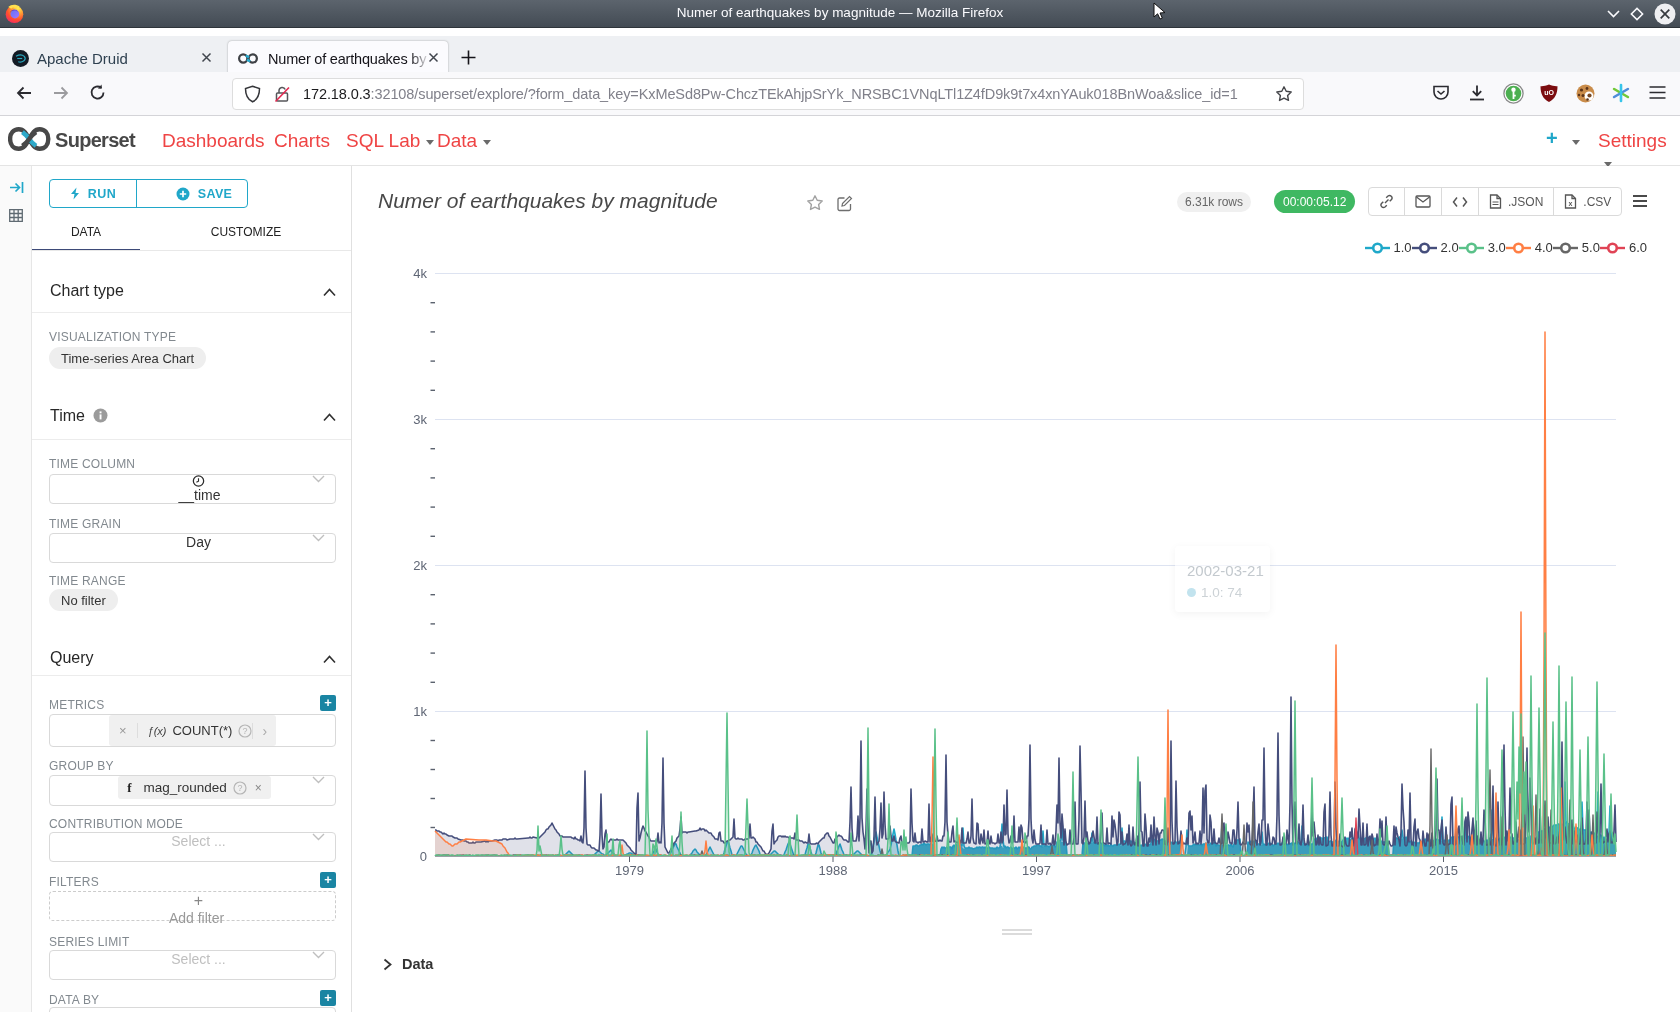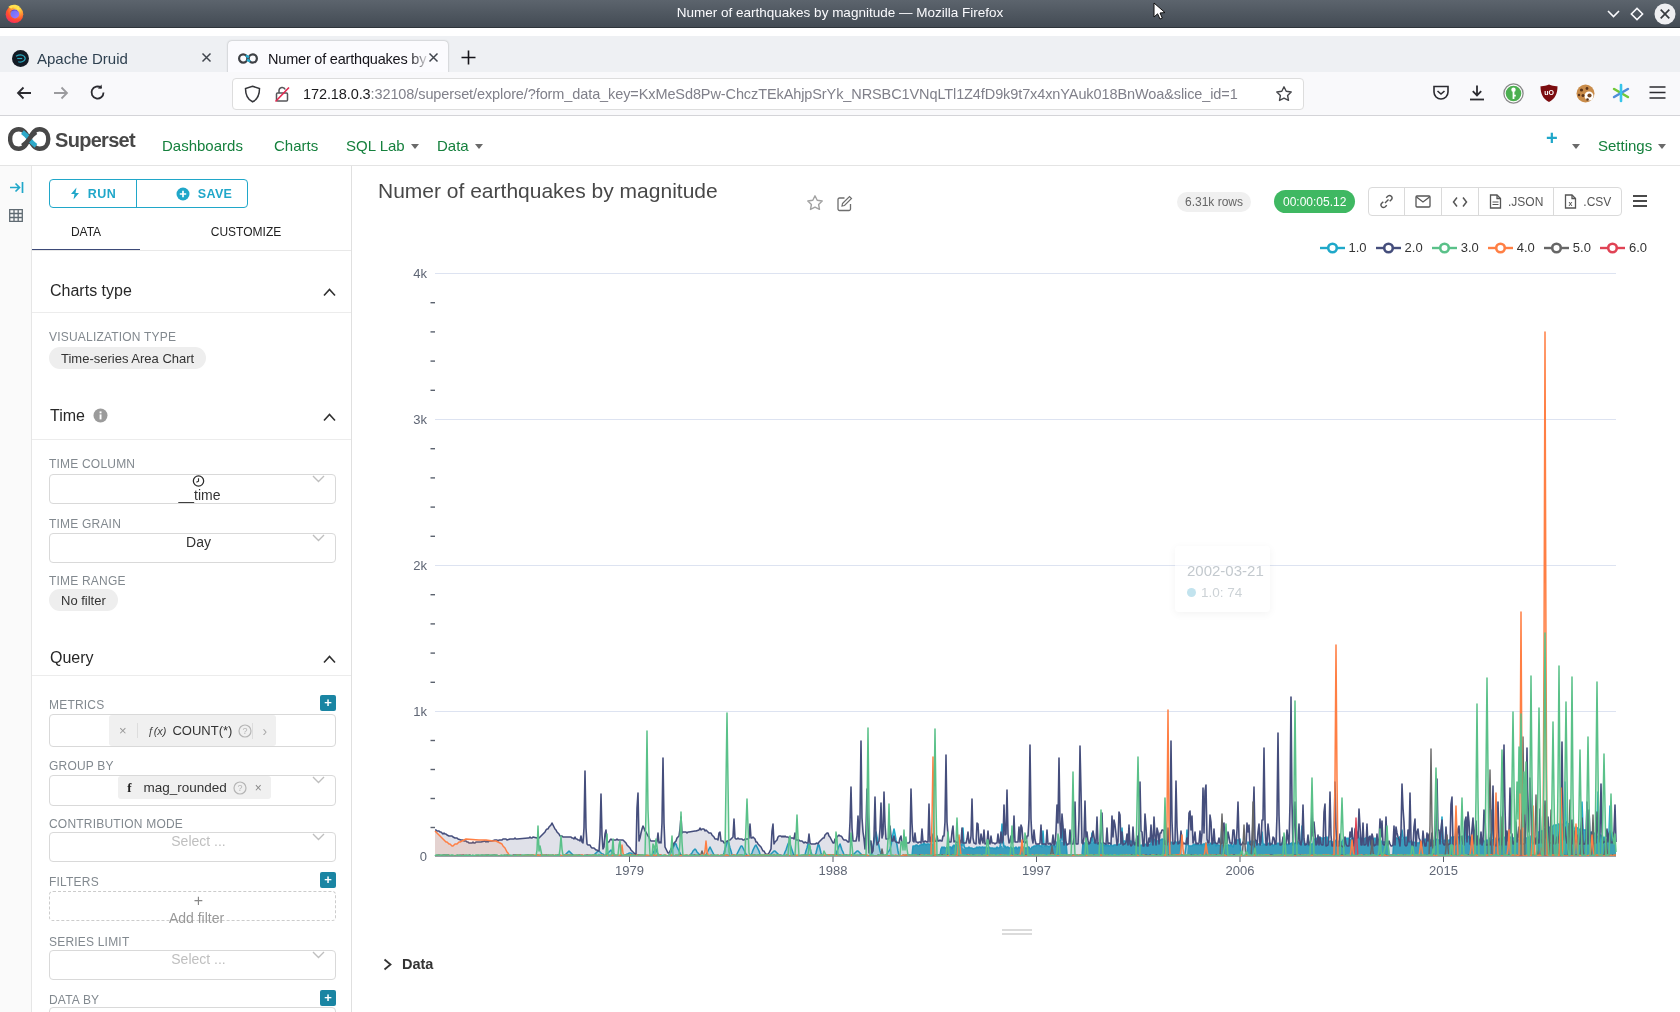--- a/index.html
+++ b/index.html
@@ -31,21 +31,21 @@
 .navic { position:absolute; top:11px; }
 #urlbar { position:absolute; left:232px; top:6px; width:1072px; height:32px; background:#fff; border:1px solid #ddd; border-radius:4px; display:flex; align-items:center; font-size:14.5px; white-space:nowrap; letter-spacing:-0.1px; }
 #urlbar .host { color:#1b1b1d; }
 #urlbar .rest { color:#80808a; overflow:hidden; flex:0 1 auto; }
 #urlbar .star { margin-left:auto; margin-right:10px; }
 
 
 #ssnav { position:absolute; left:0; top:116px; width:1680px; height:50px; background:#fff; border-bottom:1px solid #e4e4e4; }
 #ssnav .brand { position:absolute; left:8px; top:10px; display:flex; align-items:flex-end; }
 #ssnav .brand b { font-size:20px; color:#484848; letter-spacing:-0.7px; margin-left:4px; }
-.menuitem { position:absolute; top:21px; font-size:15px; color:#15803d; }
+.menuitem { position:absolute; top:14px; font-size:19px; color:#ef4444; }
 .caret { display:inline-block; width:0; height:0; border-left:4px solid transparent; border-right:4px solid transparent; border-top:5px solid #6a6a6a; vertical-align:2px; margin-left:6px;}
 
 
 #strip { position:absolute; left:0; top:166px; width:32px; height:846px; background:#fafafa; border-right:1px solid #e6e6e6; }
 
 
 #sidebar { position:absolute; left:32px; top:166px; width:320px; height:846px; background:#fff; border-right:1px solid #e0e0e0; overflow:hidden; }
 .btngroup { position:absolute; left:17px; top:13px; width:199px; height:29px; border:1.5px solid #20a7c9; border-radius:4px; display:flex;gap:24px; }
 .btngroup .b { flex:1; display:flex; align-items:center; justify-content:center; color:#20a7c9; font-size:12.5px; font-weight:bold; letter-spacing:0.4px; }
 .btngroup .b1 { border-right:1.5px solid #20a7c9; }
@@ -59,29 +59,29 @@
 .sep { position:absolute; left:0px; width:320px; height:1px; background:#ececec; }
 .flabel { position:absolute; left:17px; font-size:12px; color:#82898f; letter-spacing:0.2px; }
 .pill { position:absolute; left:17px; height:22px; background:#eeeeee; border-radius:11px; font-size:13px; color:#333; display:flex; align-items:center; padding:0 12px; }
 .selbox { position:absolute; left:17px; width:287px; height:30px; border:1px solid #d9d9d9; border-radius:4px; background:#fff; display:flex; align-items:center; font-size:14px; color:#333;flex-direction:column; }
 .selbox .chev { position:absolute; right:10px; }
 .selbox .ph { color:#bfbfbf; padding-left:12px; }
 .plusbtn { position:absolute; width:16px; height:16px; background:#1a85a3; border-radius:2px; color:#fff; font-size:13px; line-height:15px; text-align:center; font-weight:bold; }
 
 
 #main { position:absolute; left:353px; top:166px; width:1327px; height:846px; background:#fff; }
-#charttitle { position:absolute; left:25px; top:13px; font-size:21px; color:#484848; }
+#charttitle { position:absolute; left:25px; top:23px; font-size:21px; color:#484848;font-style:italic; }
 .badge { position:absolute; height:20px; border-radius:10px; font-size:12px; display:flex; align-items:center; padding:0 8px; }
 #rows { left:824px; top:26px; background:#f0f0f0; color:#666; }
 #timer { left:921px; top:24px; background:#3fb862; color:#fff; height:23px; border-radius:12px; font-size:12px; padding:0 9px; }
 #btns { position:absolute; left:1015px; top:21px; height:29px; border:1px solid #dadada; border-radius:4px; display:flex; background:#fff; }
 #btns .cell { display:flex; align-items:center; justify-content:center; padding:0 10px; border-right:1px solid #dadada; color:#565656; font-size:12px; }
 #btns .cell:last-child { border-right:none; }
 #burger { position:absolute; left:1279px; top:28px; }
-#legend { position:absolute; right:33px; top:74px; display:flex; gap:9px; font-size:13px; color:#333; align-items:center; }
+#legend { position:absolute; right:33px; top:74px; display:flex; font-size:13px; color:#333; align-items:center; }
 .litem { display:flex; align-items:center; gap:4px; }
 
 
 #tooltip { position:absolute; left:822px; top:380px; width:95px; height:66px; background:rgba(255,255,255,.62); border-radius:4px; box-shadow:0 2px 8px rgba(0,0,0,.05); }
 #tooltip .d { margin:16px 0 0 12px; font-size:15px; color:#c3c9ce; }
 #tooltip .v { margin:6px 0 0 12px; font-size:13.5px; color:#ccd2d6; display:flex; align-items:center; gap:5px;}
 #tooltip .dot { width:9px; height:9px; border-radius:50%; background:#c2e3ee; }
 
 
 #datapanel { position:absolute; left:0px; top:770px; width:1327px; height:76px; background:#fff; }
@@ -261,21 +261,21 @@
             <path d="M7 3.8 L7 10.2 M3.8 7 L10.2 7" stroke="#fff" stroke-width="1.7"></path>
           </svg>SAVE</div>
   </div>
   <div class="tabs">
     <div class="t1">DATA</div>
     <div class="t2">CUSTOMIZE</div>
     <div class="ink"></div>
     <div class="line"></div>
   </div>
 
-  <div class="sechead" style="top:116px">Charts type</div>
+  <div class="sechead" style="top:116px">Chart type</div>
   <svg class="sechev" style="left:291px;top:122px" width="13" height="9" viewBox="0 0 13 9">
         <path d="M1 7.5 L6.5 1.5 L12 7.5" stroke="#303030" stroke-width="1.6" fill="none"></path>
       </svg>
   <div class="sep" style="top:146px"></div>
 
   <div class="flabel" style="top:164px">VISUALIZATION TYPE</div>
   <div class="pill" style="top:181px">Time-series Area Chart</div>
 
   <div class="sechead" style="top:241px">Time <svg width="15" height="15" viewBox="0 0 15 15" style="vertical-align:-2px;margin-left:4px">
           <circle cx="7.5" cy="7.5" r="7" fill="#9b9b9b"></circle>

